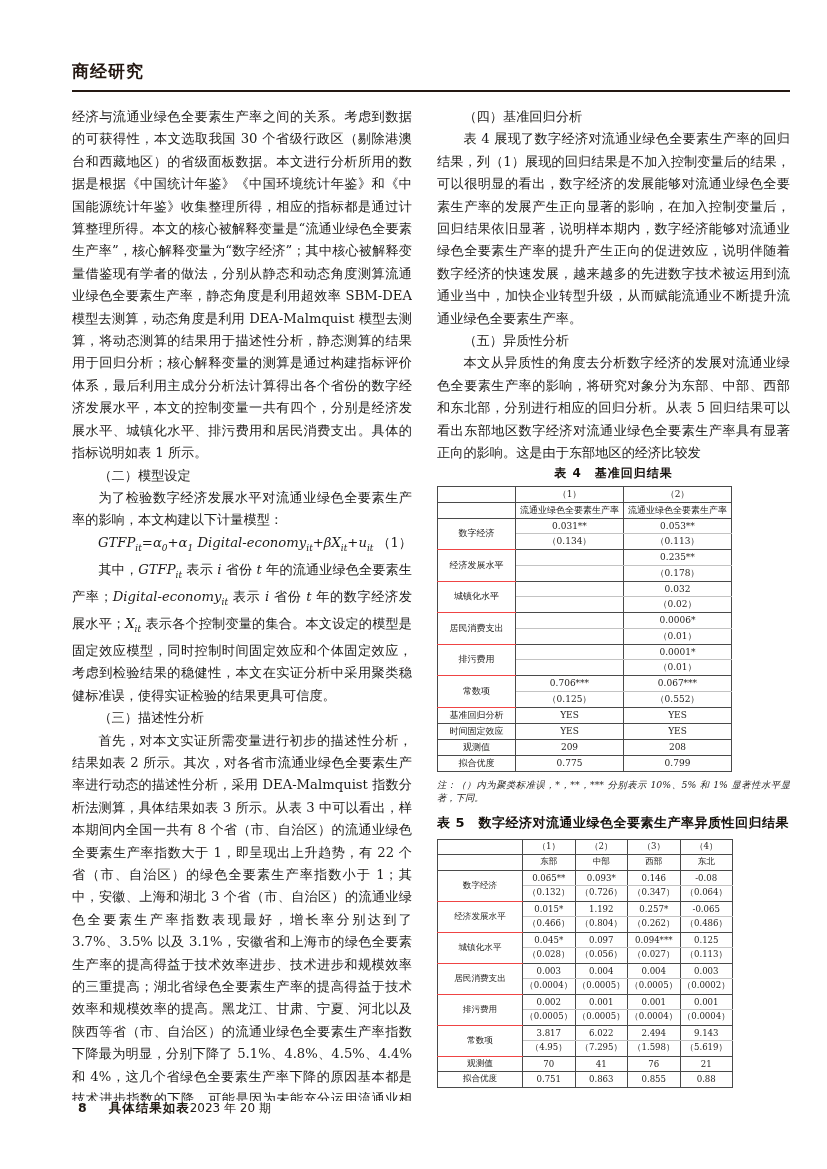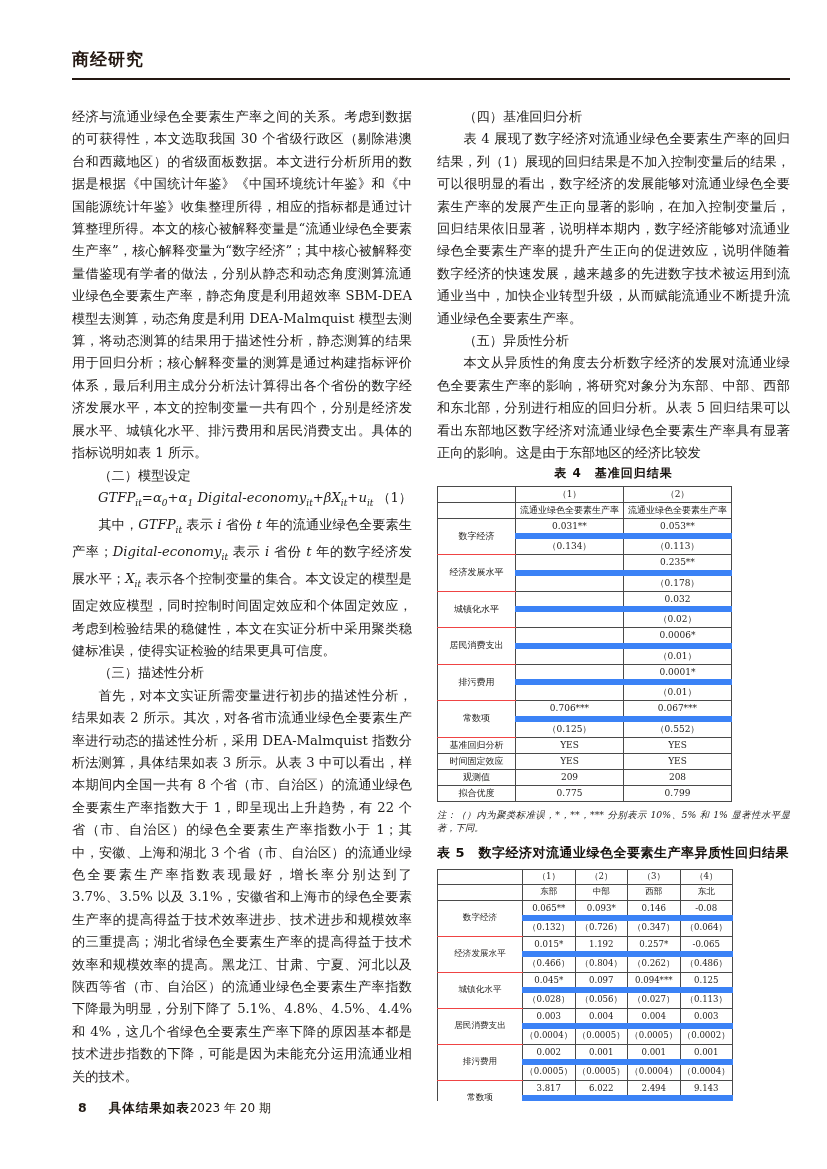--- a/index.html
+++ b/index.html
@@ -1,19 +1,19 @@
 <!DOCTYPE html>
 <html><head>
 <meta charset="utf-8">
 <style>
   html,body{margin:0;padding:0;background:#ffffff;}
   .page{position:relative;width:827px;height:1169px;background:#ffffff;overflow:hidden;
         font-family:"DejaVu Serif","Liberation Serif",serif;color:#1e1c1a;}
   
-  .hdr{position:absolute;left:72px;top:48px;width:718px;}
+  .hdr{position:absolute;left:72px;top:60px;width:718px;}
   .hdr-title{font-family:"DejaVu Sans","Liberation Sans",sans-serif;font-weight:bold;
              font-size:17px;color:#241812;letter-spacing:1px;}
   .hdr-rule{margin-top:7px;border-bottom:2px solid #241812;height:0;}
   
   .col{position:absolute;top:106px;text-align:justify;}
   .col-left{left:72px;width:340px;height:995px;overflow:hidden;}
   .col-right{left:437px;width:353px;height:995px;overflow:hidden;}
   p.body{margin:0;font-size:13.2px;line-height:22.4px;text-indent:2em;}
   p.body.noindent{text-indent:0;}
   p.subhead{margin:0;font-size:13.2px;line-height:22.4px;text-indent:2em;}
@@ -26,21 +26,21 @@
   .tbl4-title{margin:0 0 4px;text-align:center;font-family:"DejaVu Sans","Liberation Sans",sans-serif;
               font-weight:bold;font-size:12px;color:#17120e;letter-spacing:1px;}
   .tbl5-title{margin:9px 0 7px;text-align:left;font-family:"DejaVu Sans","Liberation Sans",sans-serif;
               font-weight:bold;font-size:13px;color:#17120e;letter-spacing:0.5px;}
   table.reg{border-collapse:collapse;border:1.5px solid #3d3d3d;table-layout:fixed;margin:0;}
   table.reg td{border:1px solid #4a4a4a;text-align:center;vertical-align:middle;
                padding:1px 0;height:12.5px;color:#242220;overflow:hidden;white-space:nowrap;}
   table.t4 td{font-size:9px;}
   table.t5 td{font-size:8.6px;}
   table.reg tr.coef td{border-bottom:1px solid #c3c3c3;}
-  table.reg tr.se td{border-top:6px solid #3b82f6;}
+  table.reg tr.se td{border-top:1px solid #3b82f6;}
   table.reg tr.coef td.lbl{border-bottom:1px solid #ef4444;}
   .note{margin-top:6px;font-size:9.3px;line-height:13.5px;font-style:italic;color:#242220;
         text-align:justify;text-indent:0;}
   
   .ftr{position:absolute;left:78px;top:1100px;width:700px;display:flex;align-items:baseline;
        font-family:"DejaVu Sans","Liberation Sans",sans-serif;font-size:12.5px;color:#211a14;}
   .ftr .pgnum{font-weight:bold;}
   .ftr .journal{font-weight:bold;margin-left:22px;letter-spacing:1px;}
   .ftr .issue{font-weight:normal;font-size:12px;}
 </style>
@@ -50,20 +50,21 @@
 <div class="page">
 
   <div class="hdr">
     <div class="hdr-title">商经研究</div>
     <div class="hdr-rule"></div>
   </div>
 
   <div class="col col-left">
     <p class="body noindent">经济与流通业绿色全要素生产率之间的关系。考虑到数据的可获得性，本文选取我国 30 个省级行政区（剔除港澳台和西藏地区）的省级面板数据。本文进行分析所用的数据是根据《中国统计年鉴》《中国环境统计年鉴》和《中国能源统计年鉴》收集整理所得，相应的指标都是通过计算整理所得。本文的核心被解释变量是“流通业绿色全要素生产率”，核心解释变量为“数字经济”；其中核心被解释变量借鉴现有学者的做法，分别从静态和动态角度测算流通业绿色全要素生产率，静态角度是利用超效率 SBM-DEA 模型去测算，动态角度是利用 DEA-Malmquist 模型去测算，将动态测算的结果用于描述性分析，静态测算的结果用于回归分析；核心解释变量的测算是通过构建指标评价体系，最后利用主成分分析法计算得出各个省份的数字经济发展水平，本文的控制变量一共有四个，分别是经济发展水平、城镇化水平、排污费用和居民消费支出。具体的指标说明如表 1 所示。</p>
     <p class="subhead">（二）模型设定</p>
+    <p class="body">为了检验数字经济发展水平对流通业绿色全要素生产率的影响，本文构建以下计量模型：</p>
     <div class="formula">
       <span class="feq"><span>GTFP</span><sub>it</sub><span>=α</span><sub>0</sub><span>+α</span><sub>1</sub><span> Digital-economy</span><sub>it</sub><span>+βX</span><sub>it</sub><span>+u</span><sub>it</sub></span>
       <span class="fnum">（1）</span>
     </div>
     <p class="body" data-segments="left_column.explain_segments"><span>其中，</span><span style="font-style: italic;">GTFP</span><sub style="font-style: italic;">it</sub><span> 表示 </span><span style="font-style: italic;">i</span><span> 省份 </span><span style="font-style: italic;">t</span><span> 年的流通业绿色全要素生产率；</span><span style="font-style: italic;">Digital-economy</span><sub style="font-style: italic;">it</sub><span> 表示 </span><span style="font-style: italic;">i</span><span> 省份 </span><span style="font-style: italic;">t</span><span> 年的数字经济发展水平；</span><span style="font-style: italic;">X</span><sub style="font-style: italic;">it</sub><span> 表示各个控制变量的集合。本文设定的模型是固定效应模型，同时控制时间固定效应和个体固定效应，考虑到检验结果的稳健性，本文在实证分析中采用聚类稳健标准误，使得实证检验的结果更具可信度。</span></p>
     <p class="subhead">（三）描述性分析</p>
     <p class="body">首先，对本文实证所需变量进行初步的描述性分析，结果如表 2 所示。其次，对各省市流通业绿色全要素生产率进行动态的描述性分析，采用 DEA-Malmquist 指数分析法测算，具体结果如表 3 所示。从表 3 中可以看出，样本期间内全国一共有 8 个省（市、自治区）的流通业绿色全要素生产率指数大于 1，即呈现出上升趋势，有 22 个省（市、自治区）的绿色全要素生产率指数小于 1；其中，安徽、上海和湖北 3 个省（市、自治区）的流通业绿色全要素生产率指数表现最好，增长率分别达到了 3.7%、3.5% 以及 3.1%，安徽省和上海市的绿色全要素生产率的提高得益于技术效率进步、技术进步和规模效率的三重提高；湖北省绿色全要素生产率的提高得益于技术效率和规模效率的提高。黑龙江、甘肃、宁夏、河北以及陕西等省（市、自治区）的流通业绿色全要素生产率指数下降最为明显，分别下降了 5.1%、4.8%、4.5%、4.4% 和 4%，这几个省绿色全要素生产率下降的原因基本都是技术进步指数的下降，可能是因为未能充分运用流通业相关的技术。</p>
   </div>
 
   <div class="col col-right">
@@ -268,21 +269,21 @@
             <td class="val">（4.95）</td>
             <td class="val">（7.295）</td>
             <td class="val">（1.598）</td>
             <td class="val">（5.619）</td>
           </tr>
           <tr class="single">
             <td class="lbl">观测值</td>
             <td class="val">70</td>
             <td class="val">41</td>
             <td class="val">76</td>
-            <td class="val">32</td>
+            <td class="val">21</td>
           </tr>
           <tr class="single">
             <td class="lbl">拟合优度</td>
             <td class="val">0.751</td>
             <td class="val">0.863</td>
             <td class="val">0.855</td>
             <td class="val">0.88</td>
           </tr>
         </tbody>
     </table>

